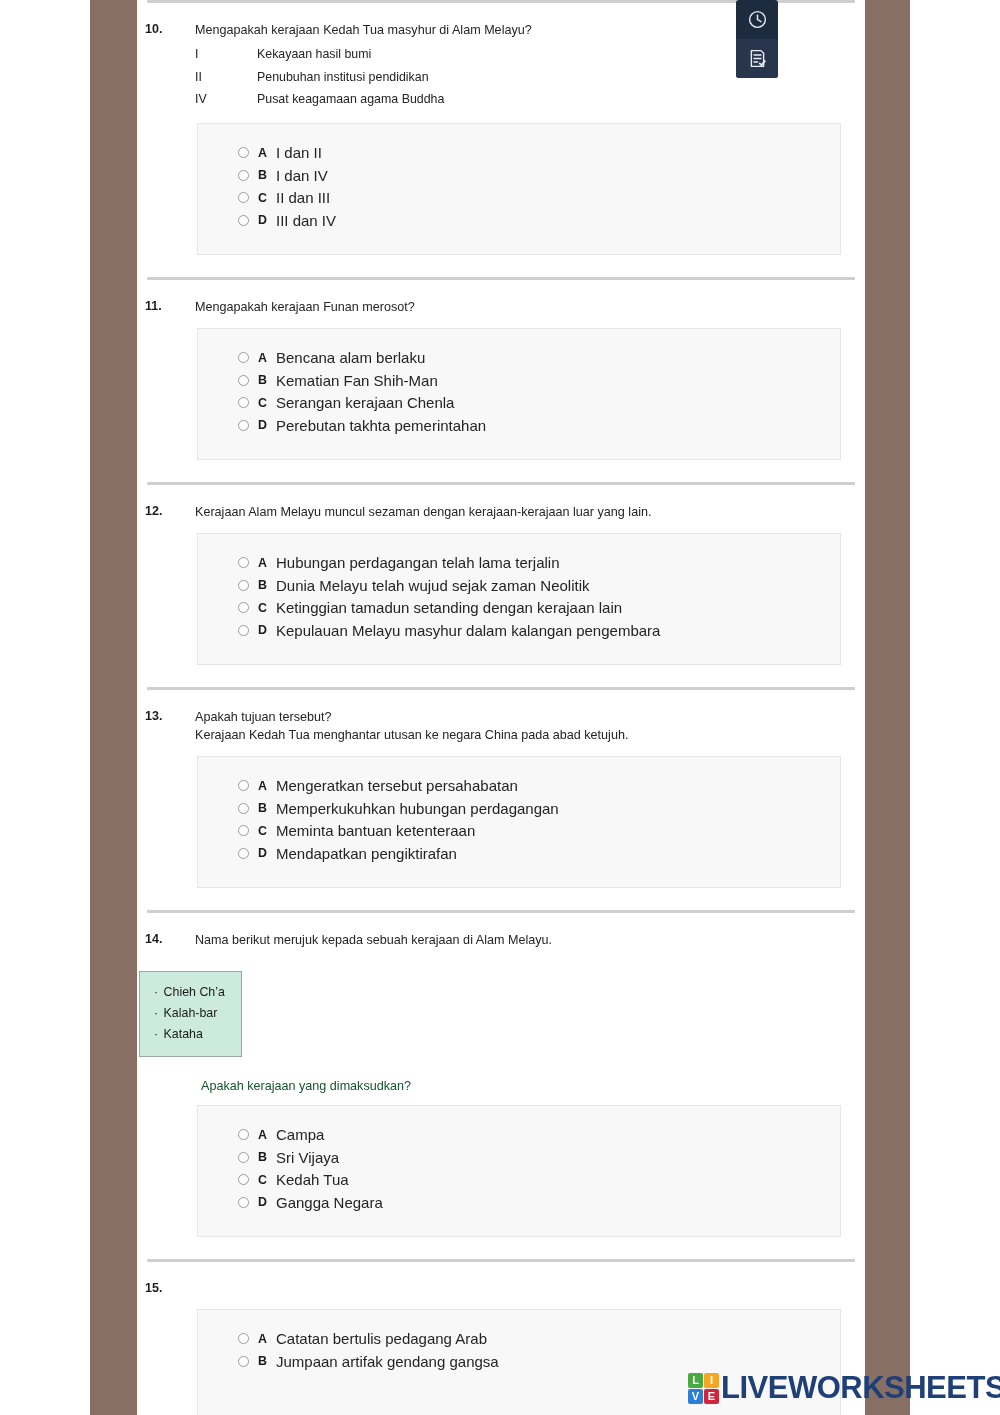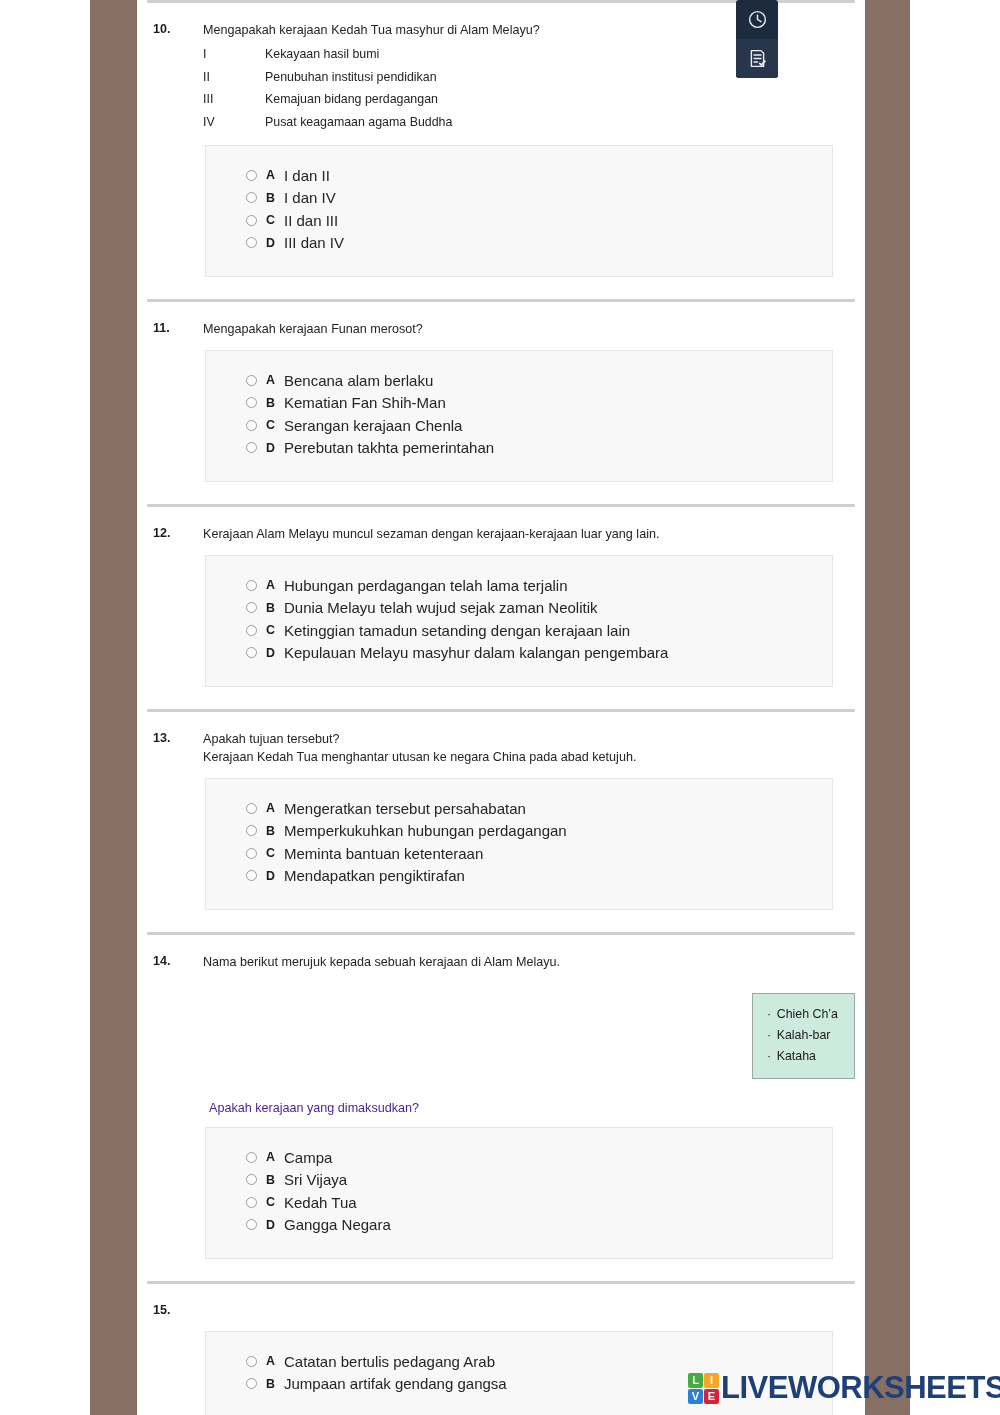--- a/index.html
+++ b/index.html
@@ -67,21 +67,21 @@
 
   
   .divider {
     height: 3px;
     background: #cfcfcf;
     margin: 0 10px 0 10px;
     border-radius: 1px;
   }
 
   .question {
-    padding: 0 10px;
+    padding: 0 2px;
   }
 
   .q-head {
     display: flex;
     align-items: flex-start;
     padding-top: 18px;
   }
   .q-num {
     width: 56px;
     flex: 0 0 56px;
@@ -111,40 +111,40 @@
   }
   .roman-key {
     width: 33px;
     flex: 0 0 33px;
   }
   .roman-txt { flex: 1 1 auto; margin-left: 29px; }
 
   
   .fact-box-wrap {
     display: flex;
-    justify-content: flex-end;
+    justify-content: flex-start;
     padding: 22px 0 0 0;
   }
   .fact-box {
     background: #cceade;
     border: 1px solid #9aa8a2;
     padding: 10px 16px 11px 14px;
     min-width: 101px;
   }
   .fact-row {
     font-size: 12.4px;
     color: #1b1b1b;
     line-height: 21px;
     white-space: nowrap;
   }
   .fact-bullet { color: #1b1b1b; padding-right: 2px; }
 
   .sub-stem {
     font-size: 12.6px;
-    color: #4c1d95;
+    color: #14532d;
     padding: 0 0 0 62px;
     margin-top: 22px;
   }
 
   
   .options {
     margin: 12px 0 0 58px;
     margin-right: 22px;
     background: #f8f8f8;
     border: 1px solid #e6e6e6;
@@ -232,24 +232,20 @@
             <div class="q-stem">
               <span class="stem-line">Mengapakah kerajaan Kedah Tua masyhur di Alam Melayu?</span>
               <div class="roman-list">
                 <div class="roman-row">
                   <span class="roman-key">I</span>
                   <span class="roman-txt">Kekayaan hasil bumi</span>
                 </div>
                 <div class="roman-row">
                   <span class="roman-key">II</span>
                   <span class="roman-txt">Penubuhan institusi pendidikan</span>
-                </div>
-                <div class="roman-row">
-                  <span class="roman-key">III</span>
-                  <span class="roman-txt">Kemajuan bidang perdagangan</span>
                 </div>
                 <div class="roman-row">
                   <span class="roman-key">IV</span>
                   <span class="roman-txt">Pusat keagamaan agama Buddha</span>
                 </div>
               </div>
             </div>
           </div>
           <div class="options">
             <div class="option-row">

